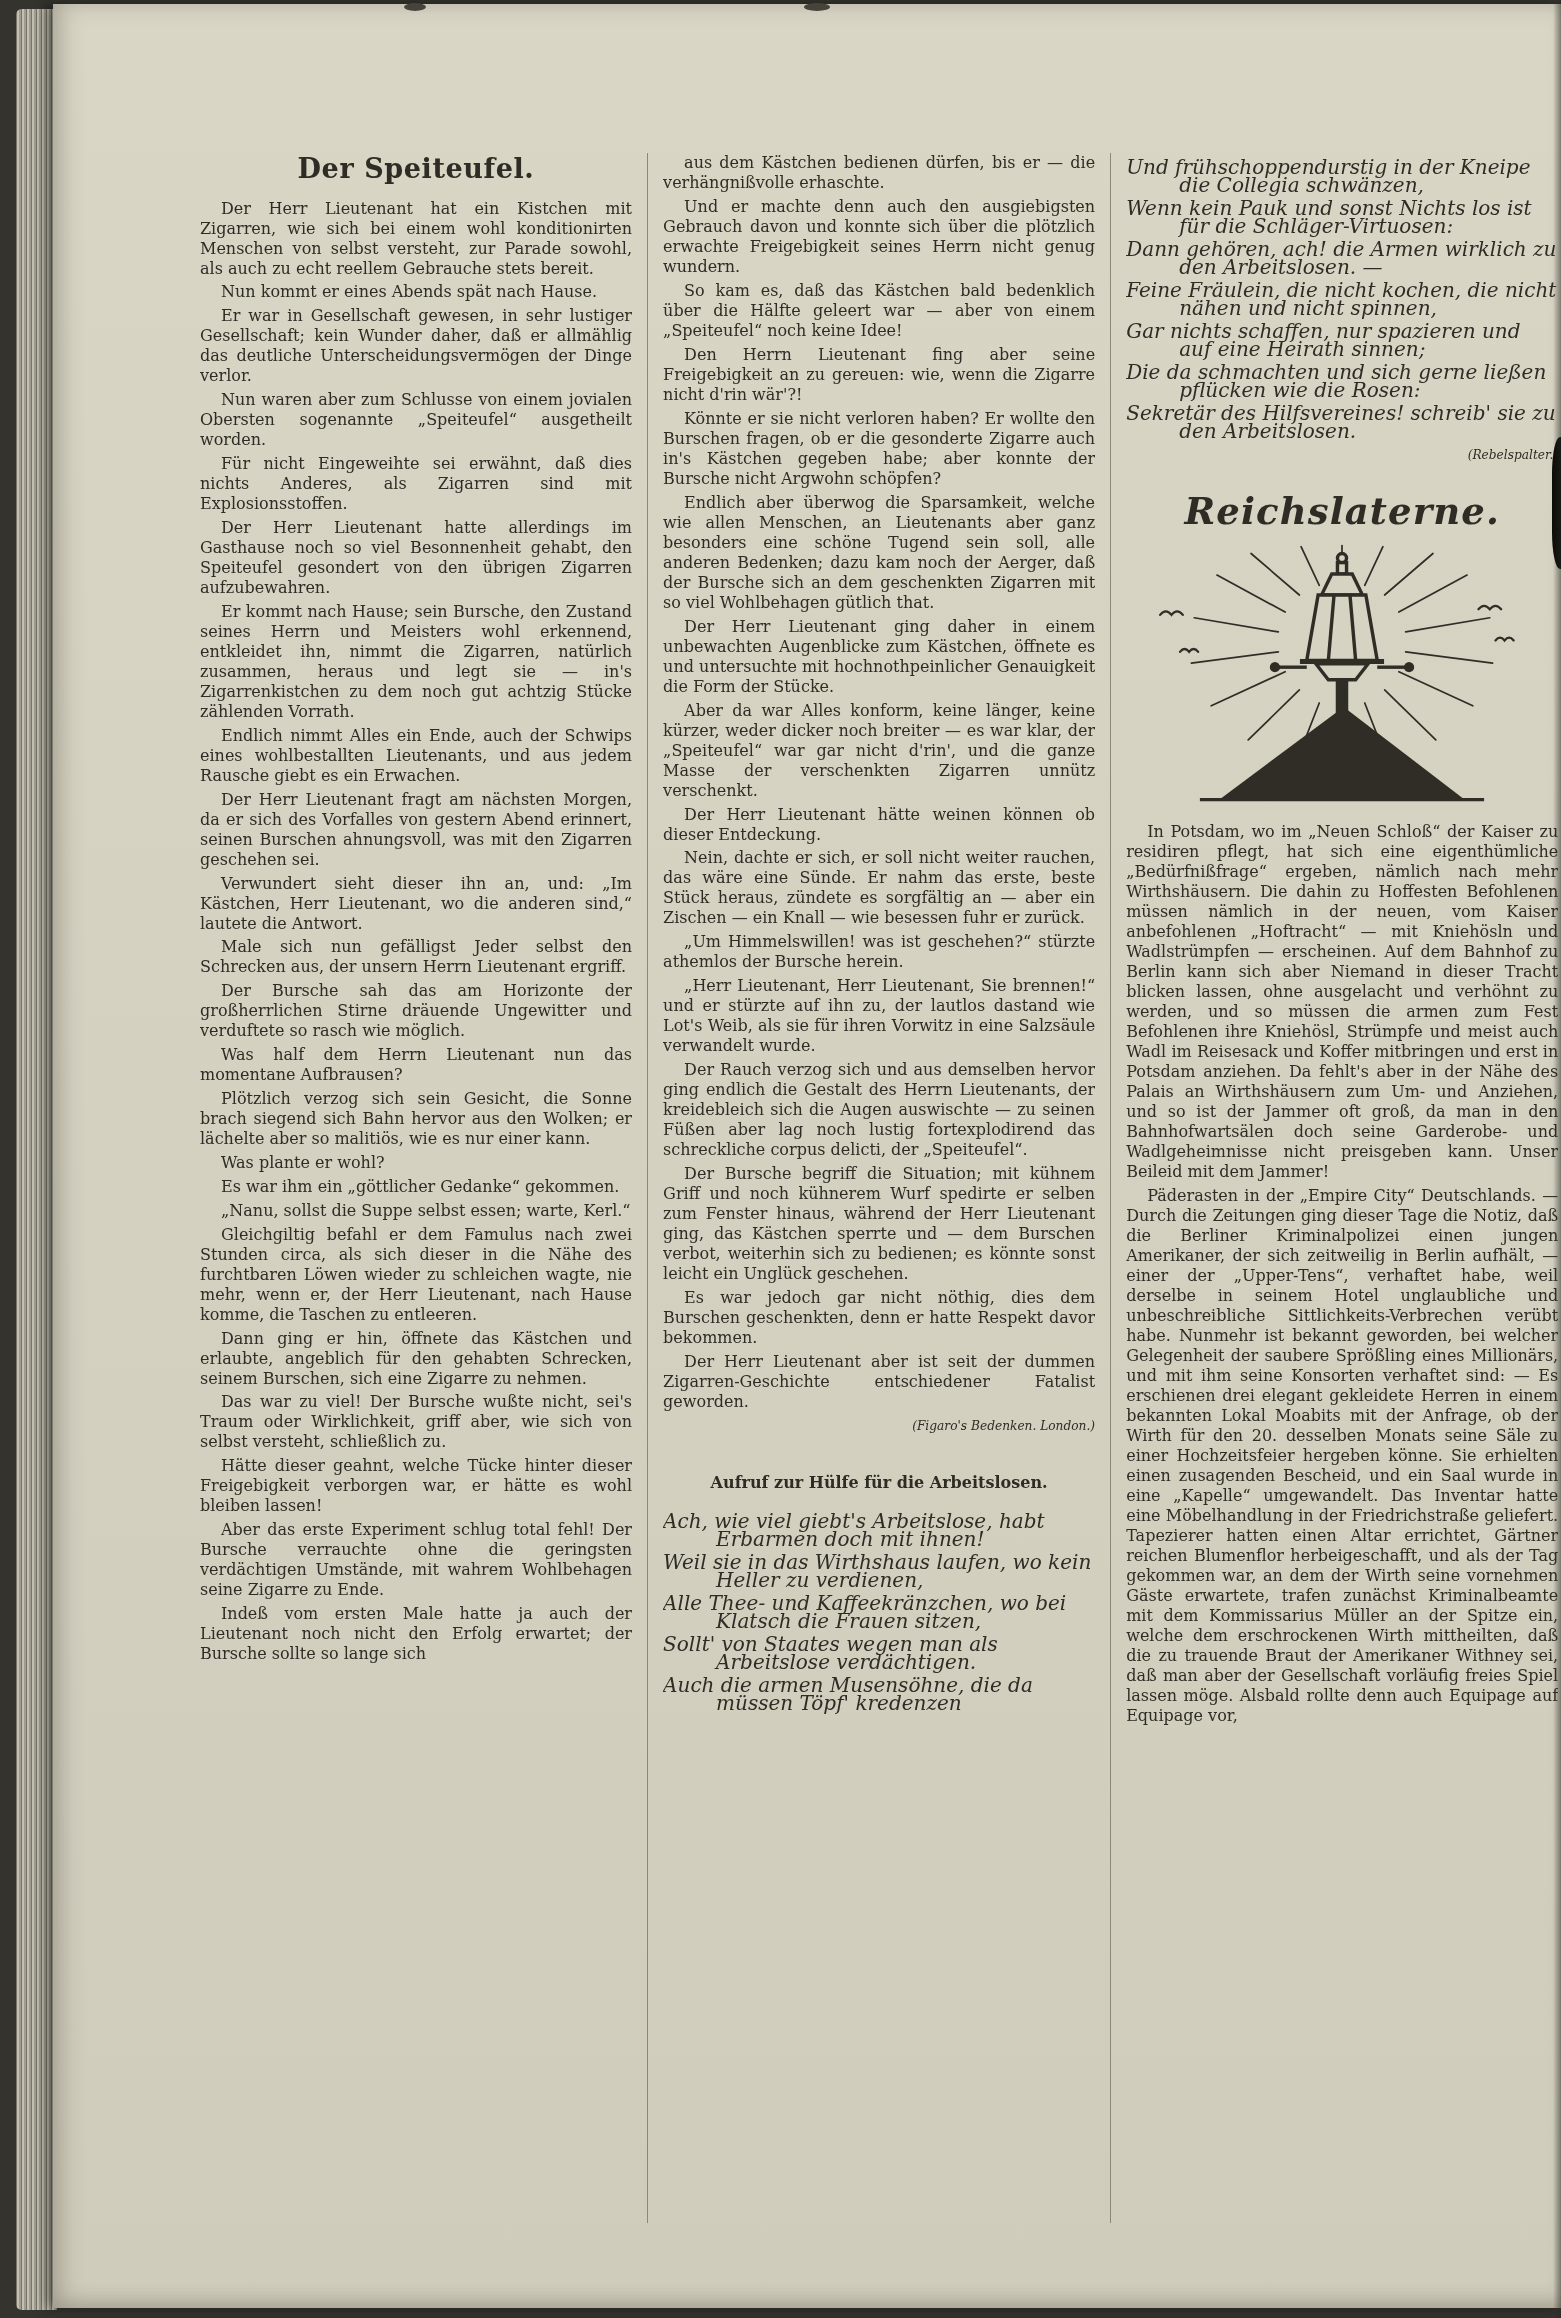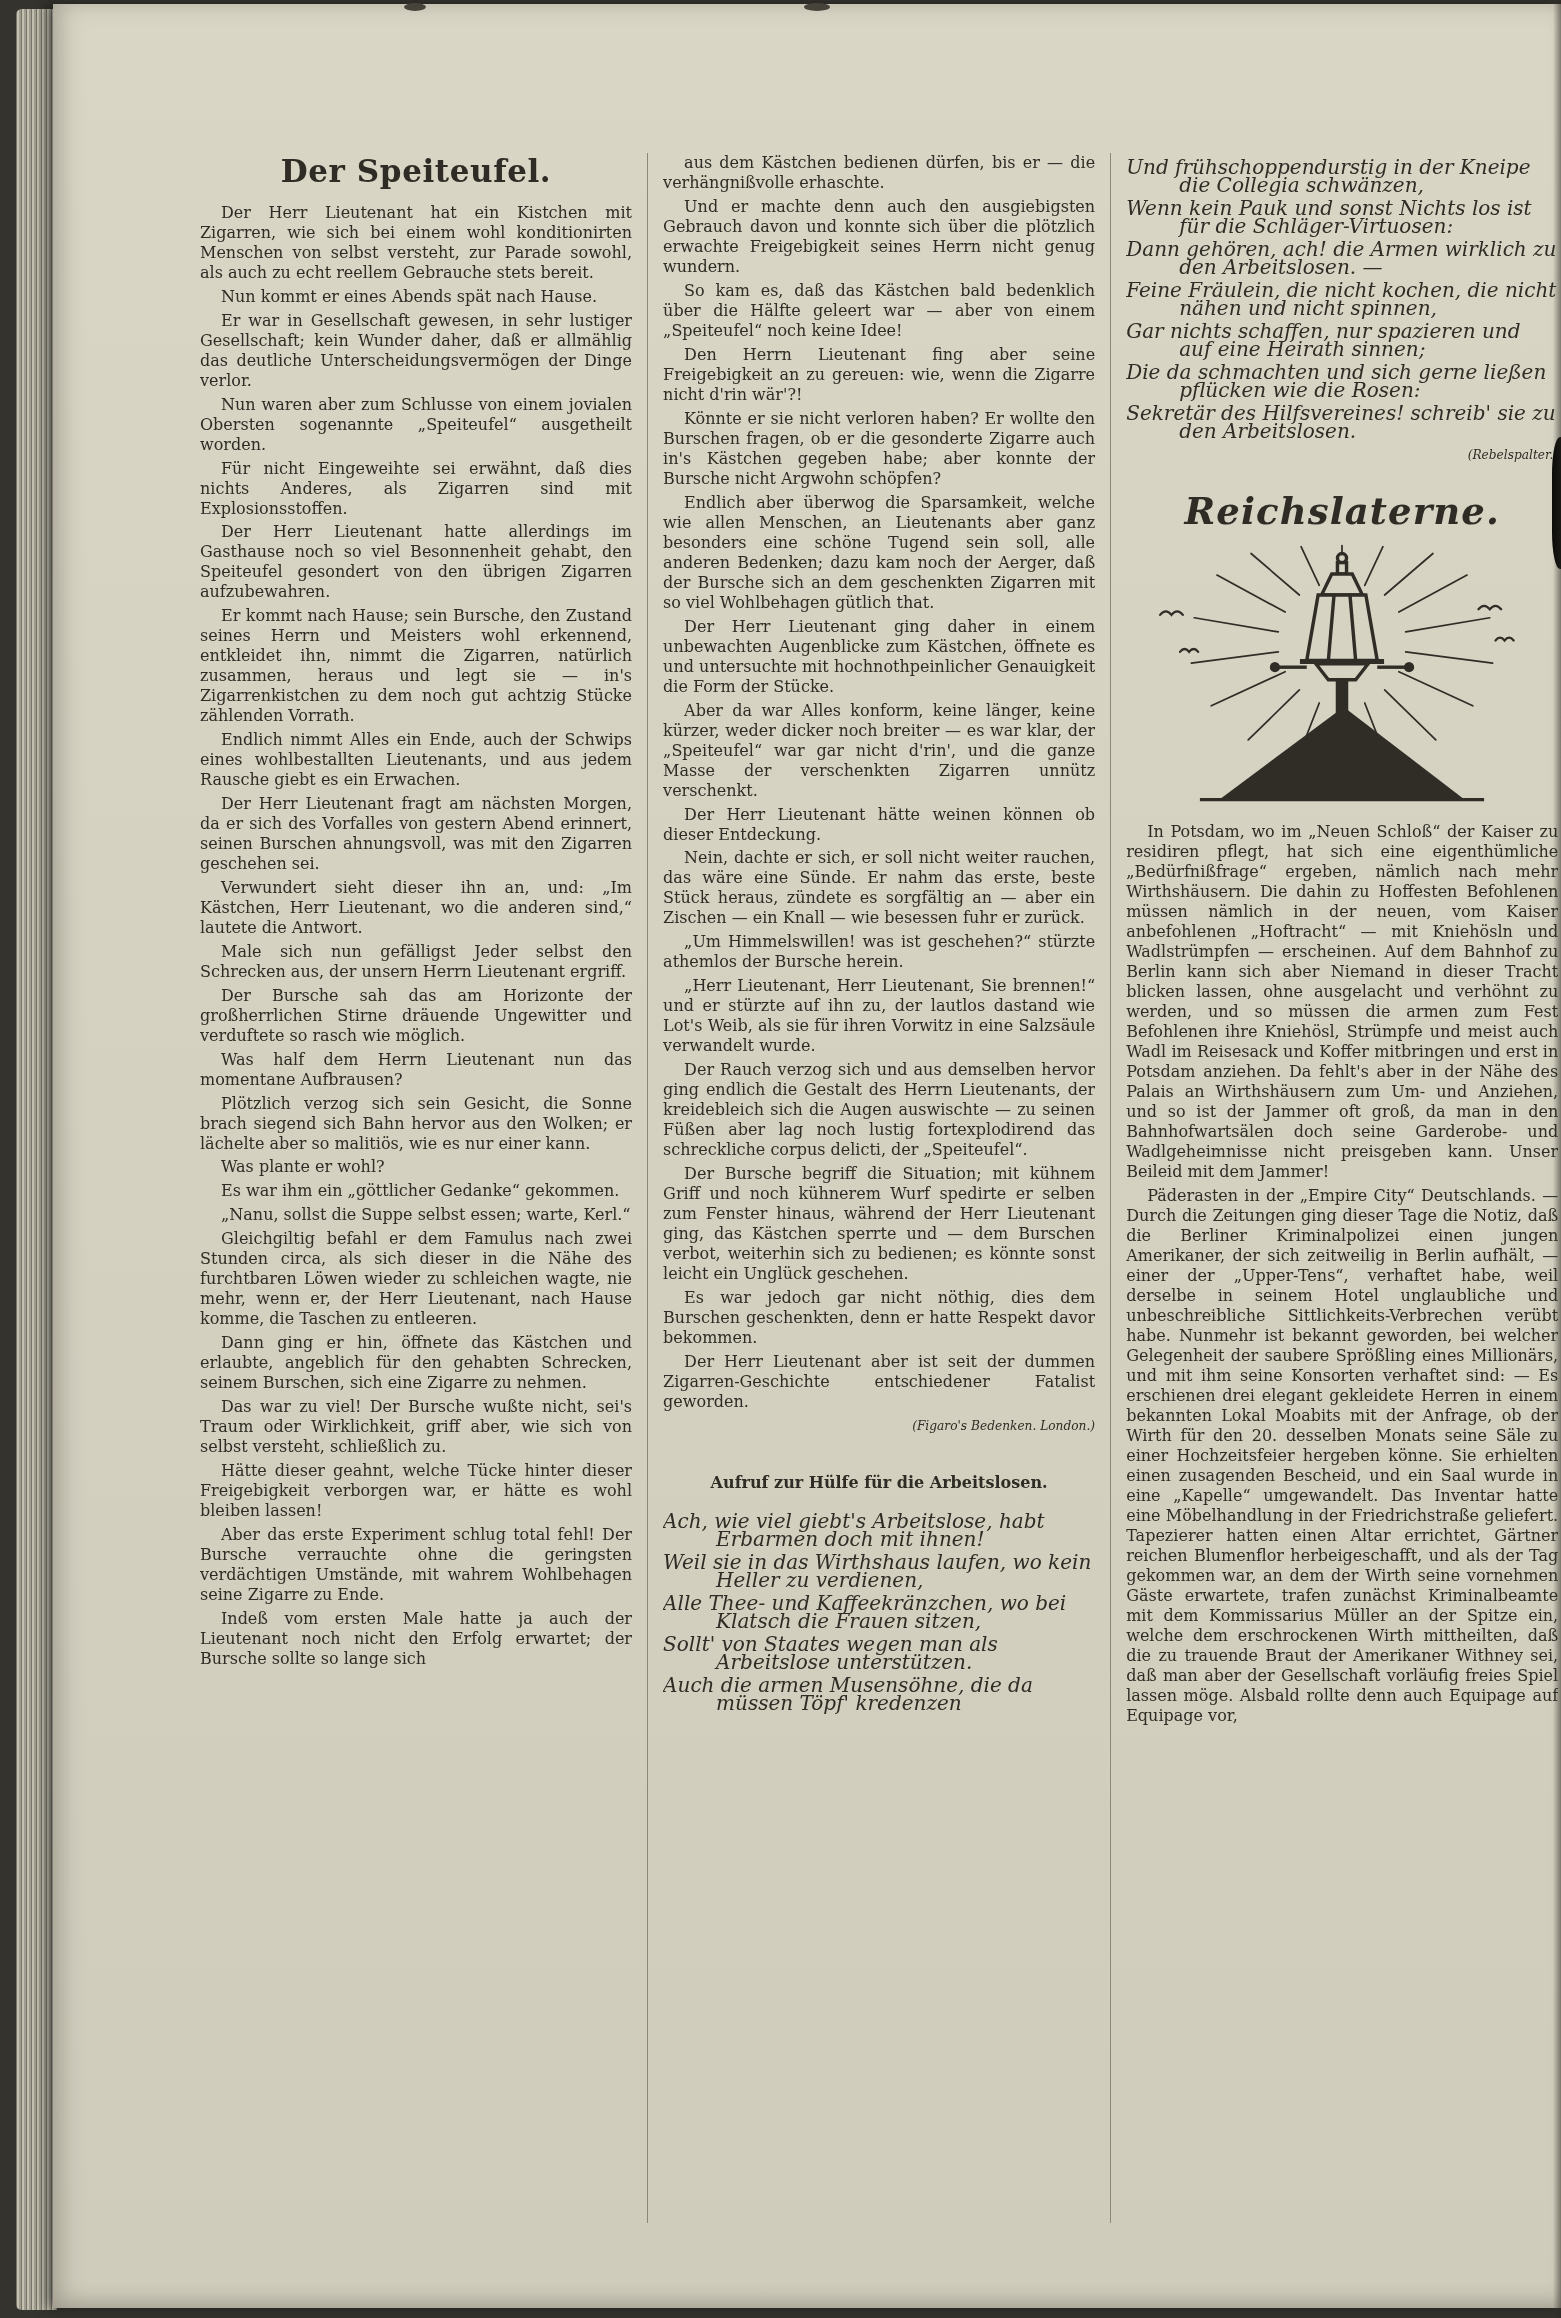--- a/index.html
+++ b/index.html
@@ -33,21 +33,21 @@
     background: linear-gradient(90deg, rgba(0,0,0,0) 0%, rgba(40,38,32,0.55) 100%);
   }
   .content {
     position: absolute; left: 147px; top: 149px; height: 2070px;
     display: flex; align-items: stretch;
   }
   .col { width: 432px; height: 100%; overflow: hidden; font-size: 16px; line-height: 20px; }
   .col-sep { width: 1.1px; background: #8a877b; margin: 0 15px; }
   .story-title {
     margin: 1.1px 0 14.4px; text-align: center;
-    font-size: 31px; line-height: 1.1; font-weight: bold; letter-spacing: 0.6px;
+    font-size: 27px; line-height: 1.1; font-weight: bold; letter-spacing: 0.6px;
   }
   .para { margin: 0 0 3.9px; text-indent: 21px; text-align: justify; }
   .attribution { margin: 1.1px 0 0; text-align: right; font-size: 12.2px; font-style: italic; }
   .appeal-title {
     margin: 37px 33px 19px; text-align: center;
     font-size: 16px; line-height: 1.25; font-weight: bold;
   }
   .verses { margin-top: 2.2px; }
   .verse {
     margin: 4.4px 0; font-style: italic; font-size: 20px; line-height: 18.3px;
@@ -120,21 +120,21 @@
           <p class="para">Der Bursche begriff die Situation; mit kühnem Griff und noch kühnerem Wurf spedirte er selben zum Fenster hinaus, während der Herr Lieutenant ging, das Kästchen sperrte und — dem Burschen verbot, weiterhin sich zu bedienen; es könnte sonst leicht ein Unglück geschehen.</p>
           <p class="para">Es war jedoch gar nicht nöthig, dies dem Burschen geschenkten, denn er hatte Respekt davor bekommen.</p>
           <p class="para">Der Herr Lieutenant aber ist seit der dummen Zigarren-Geschichte entschiedener Fatalist geworden.</p>
         </div>
       <p class="attribution">(Figaro's Bedenken. London.)</p>
       <h2 class="appeal-title">Aufruf zur Hülfe für die Arbeitslosen.</h2>
       <div class="verses">
           <p class="verse">Ach, wie viel giebt's Arbeitslose, habt Erbarmen doch mit ihnen!</p>
           <p class="verse">Weil sie in das Wirthshaus laufen, wo kein Heller zu verdienen,</p>
           <p class="verse">Alle Thee- und Kaffeekränzchen, wo bei Klatsch die Frauen sitzen,</p>
-          <p class="verse">Sollt' von Staates wegen man als Arbeitslose unterstützen.</p>
+          <p class="verse">Sollt' von Staates wegen man als Arbeitslose verdächtigen.</p>
           <p class="verse">Auch die armen Musensöhne, die da müssen Töpf' kredenzen</p>
         </div>
     </section>
 
     <div class="col-sep"></div>
 
     <section class="col">
       <div class="verses">
           <p class="verse">Und frühschoppendurstig in der Kneipe die Collegia schwänzen,</p>
           <p class="verse">Wenn kein Pauk und sonst Nichts los ist für die Schläger-Virtuosen:</p>

